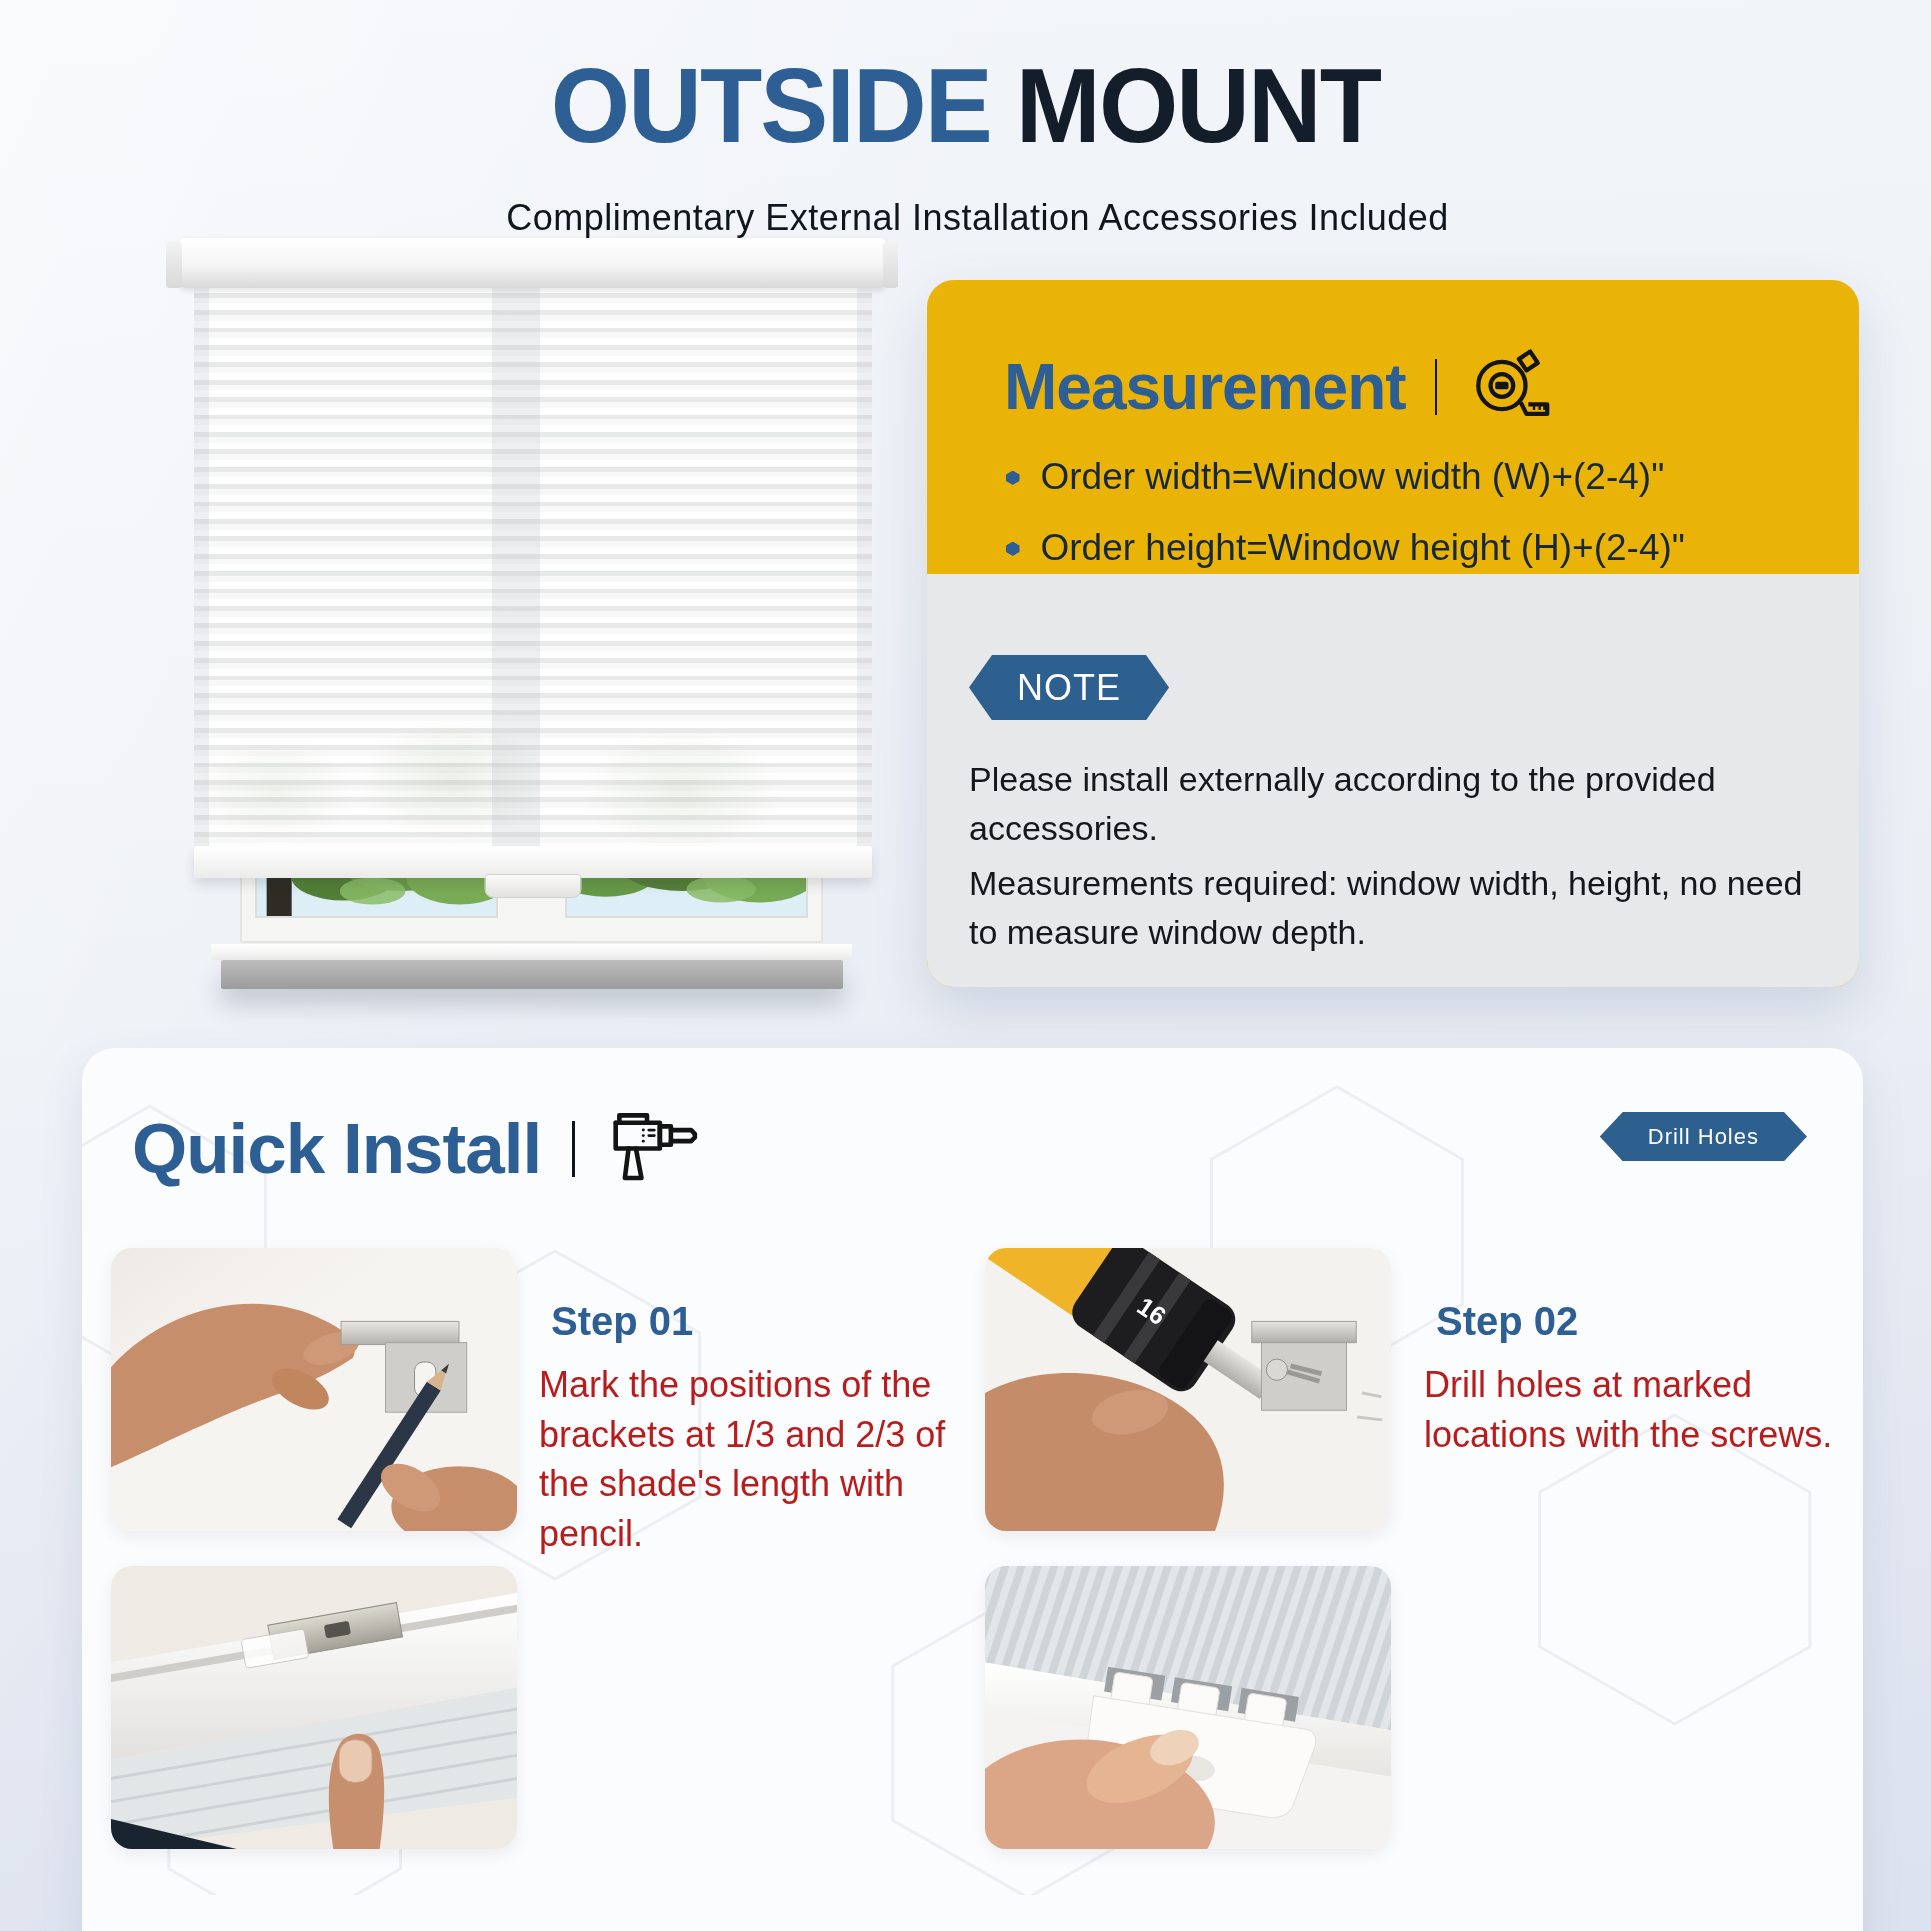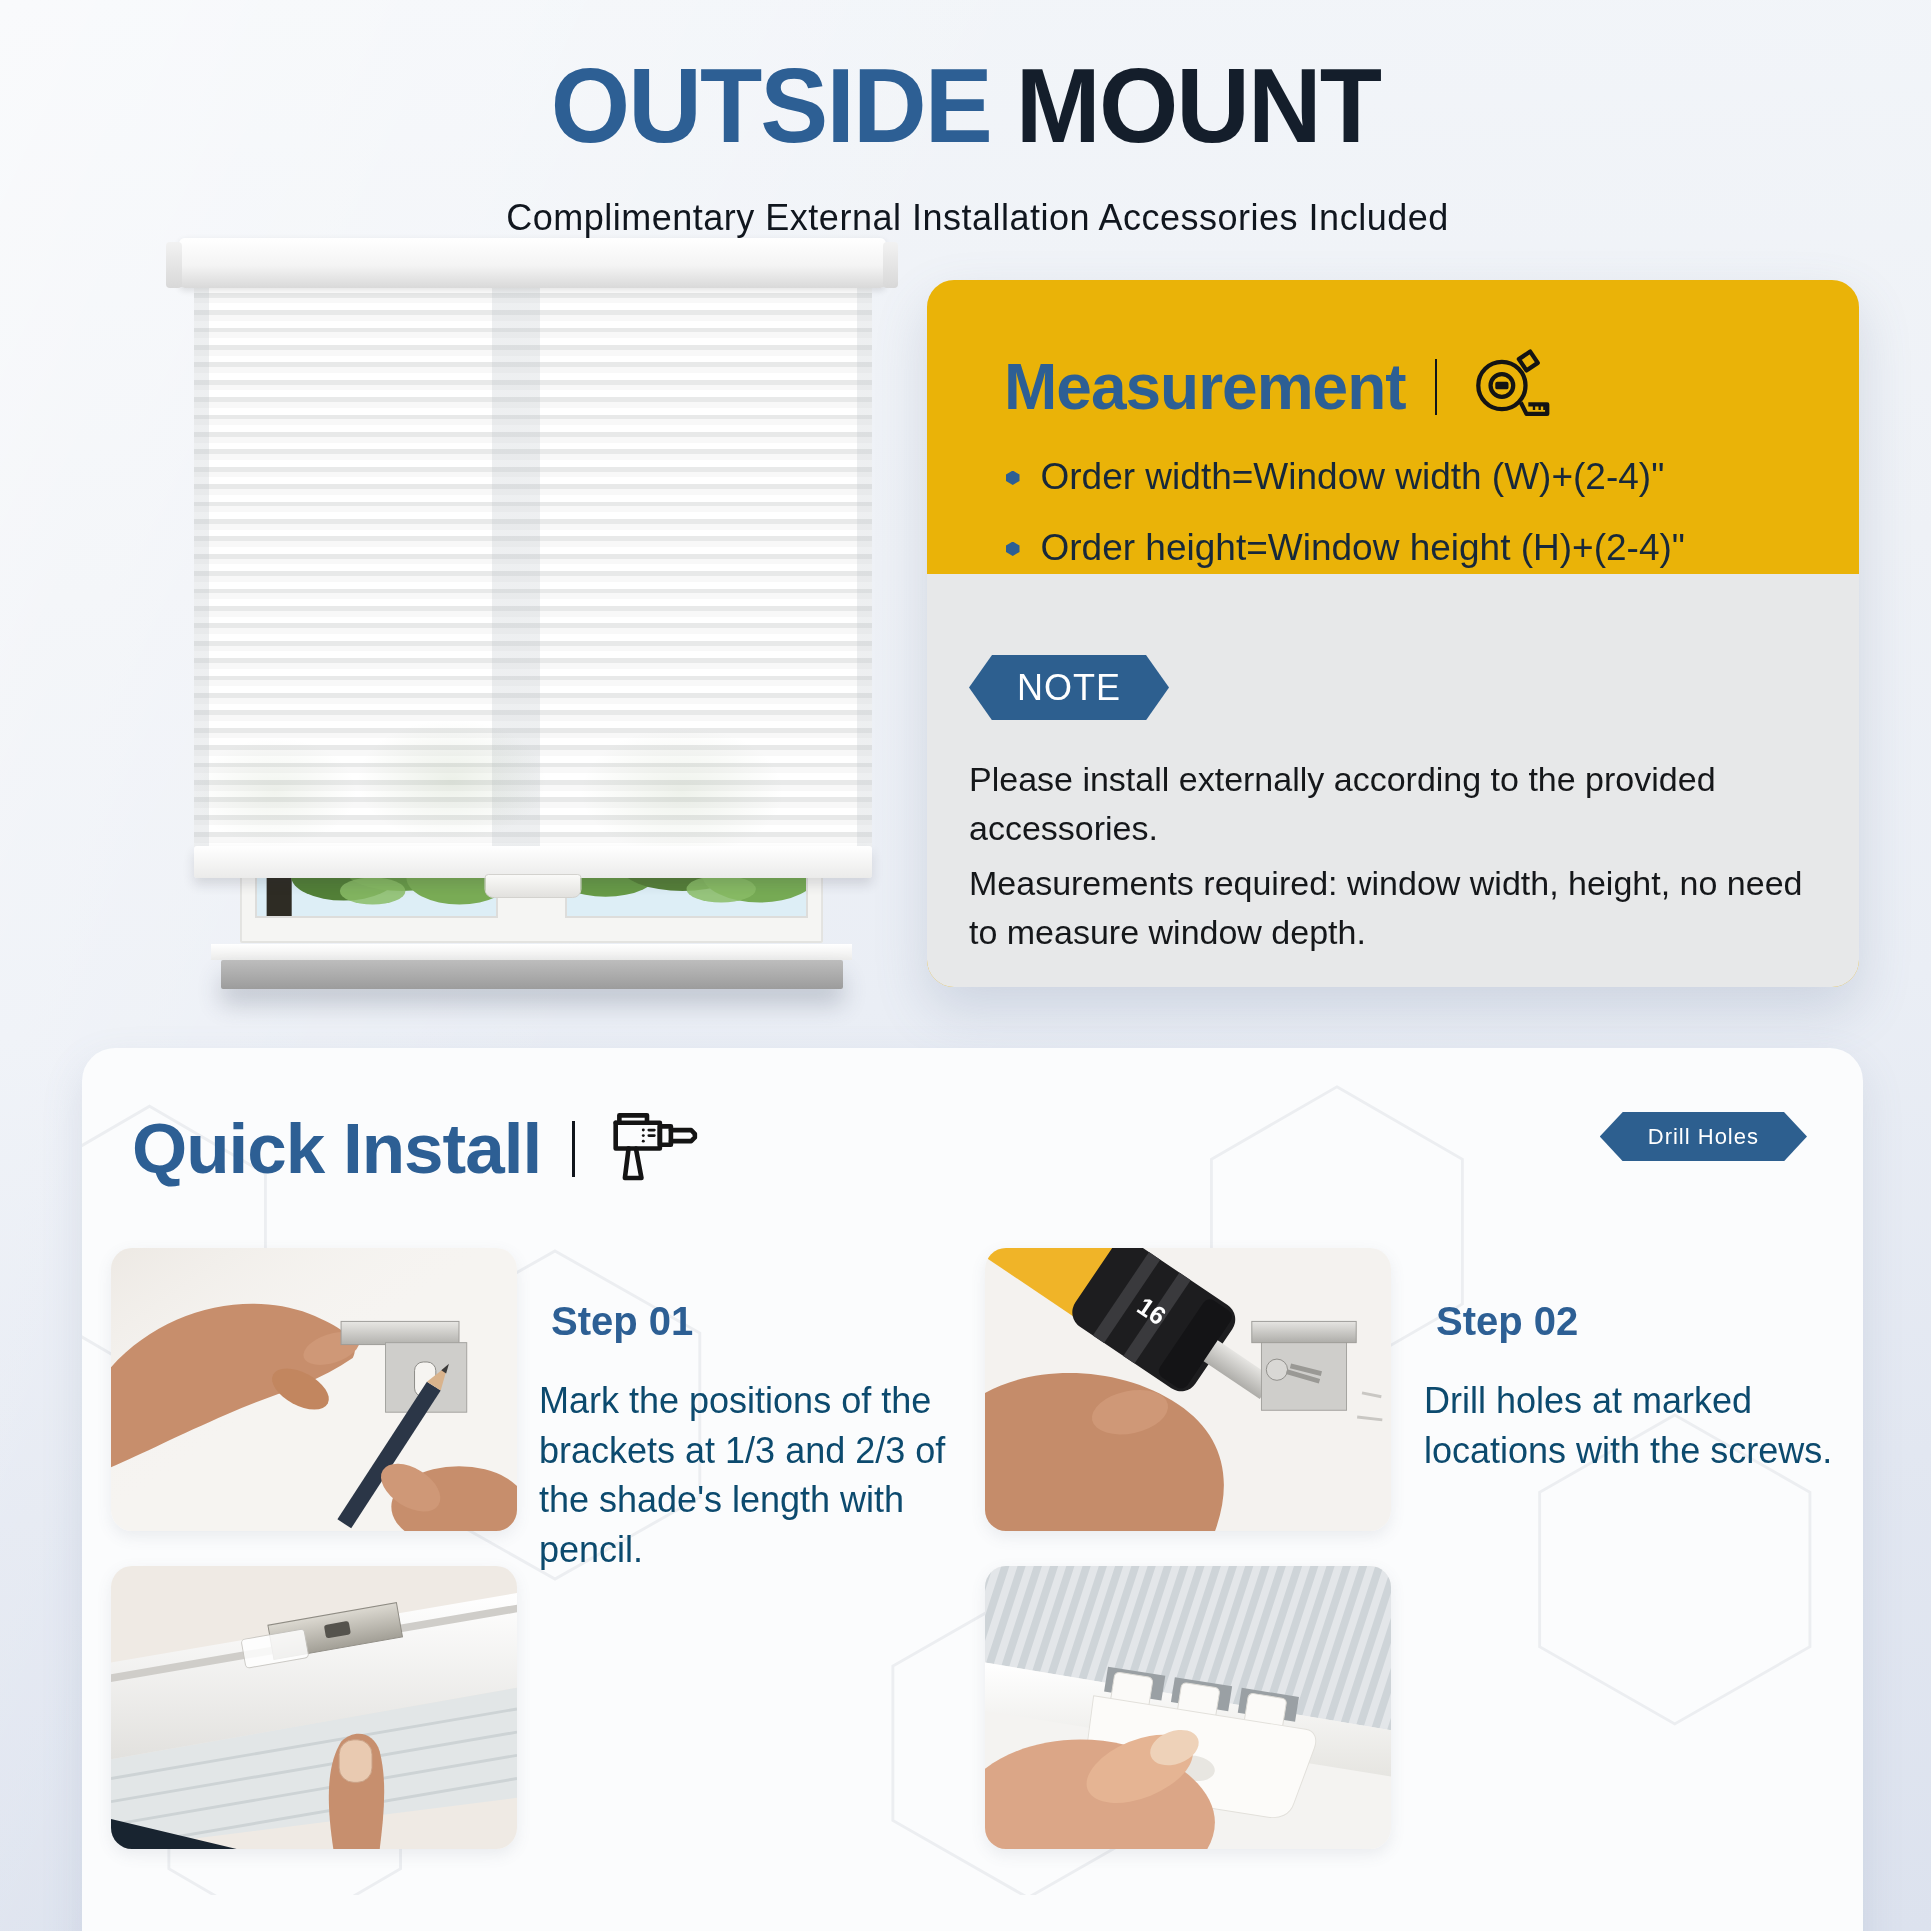--- a/index.html
+++ b/index.html
@@ -83,21 +83,21 @@
     box-shadow:0 17.4px 41px rgba(115,130,160,.16);overflow:hidden;}
   .hexbg{position:absolute;inset:0;pointer-events:none;}
   .q-head{position:absolute;left:50px;top:60px;display:flex;align-items:center;gap:31px;}
   .q-head h2{margin:0;font-size:71px;font-weight:800;color:#2d5f94;letter-spacing:-1px;}
   .q-badge{position:absolute;right:56px;top:64px;font-size:22px;}
   .photo{position:absolute;width:406px;height:283px;margin:0;border-radius:21px;overflow:hidden;
     box-shadow:0 5.8px 15.4px rgba(90,100,120,.10);}
   .photo svg{display:block;width:100%;height:100%;}
   .step{position:absolute;width:439px;}
   .step h3{margin:12px;font-size:40px;font-weight:800;color:#2d5f94;}
-  .step p{margin:32px 0 0;font-size:36px;line-height:1.38;color:#0c4a6e;}
+  .step p{margin:16px 0 0;font-size:36px;line-height:1.38;color:#b91c1c;}
   .p1{left:29px;top:200px;}  .s1{left:457px;top:239px;}
   .p2{left:903px;top:200px;} .s2{left:1342px;top:239px;width:420px;}
   .p3{left:29px;top:518px;}  .s3{left:457px;top:558px;}
   .p4{left:903px;top:518px;} .s4{left:1342px;top:558px;width:420px;}
 
   .icon svg{display:block;}
 </style>
 </head>
 <body>
 

